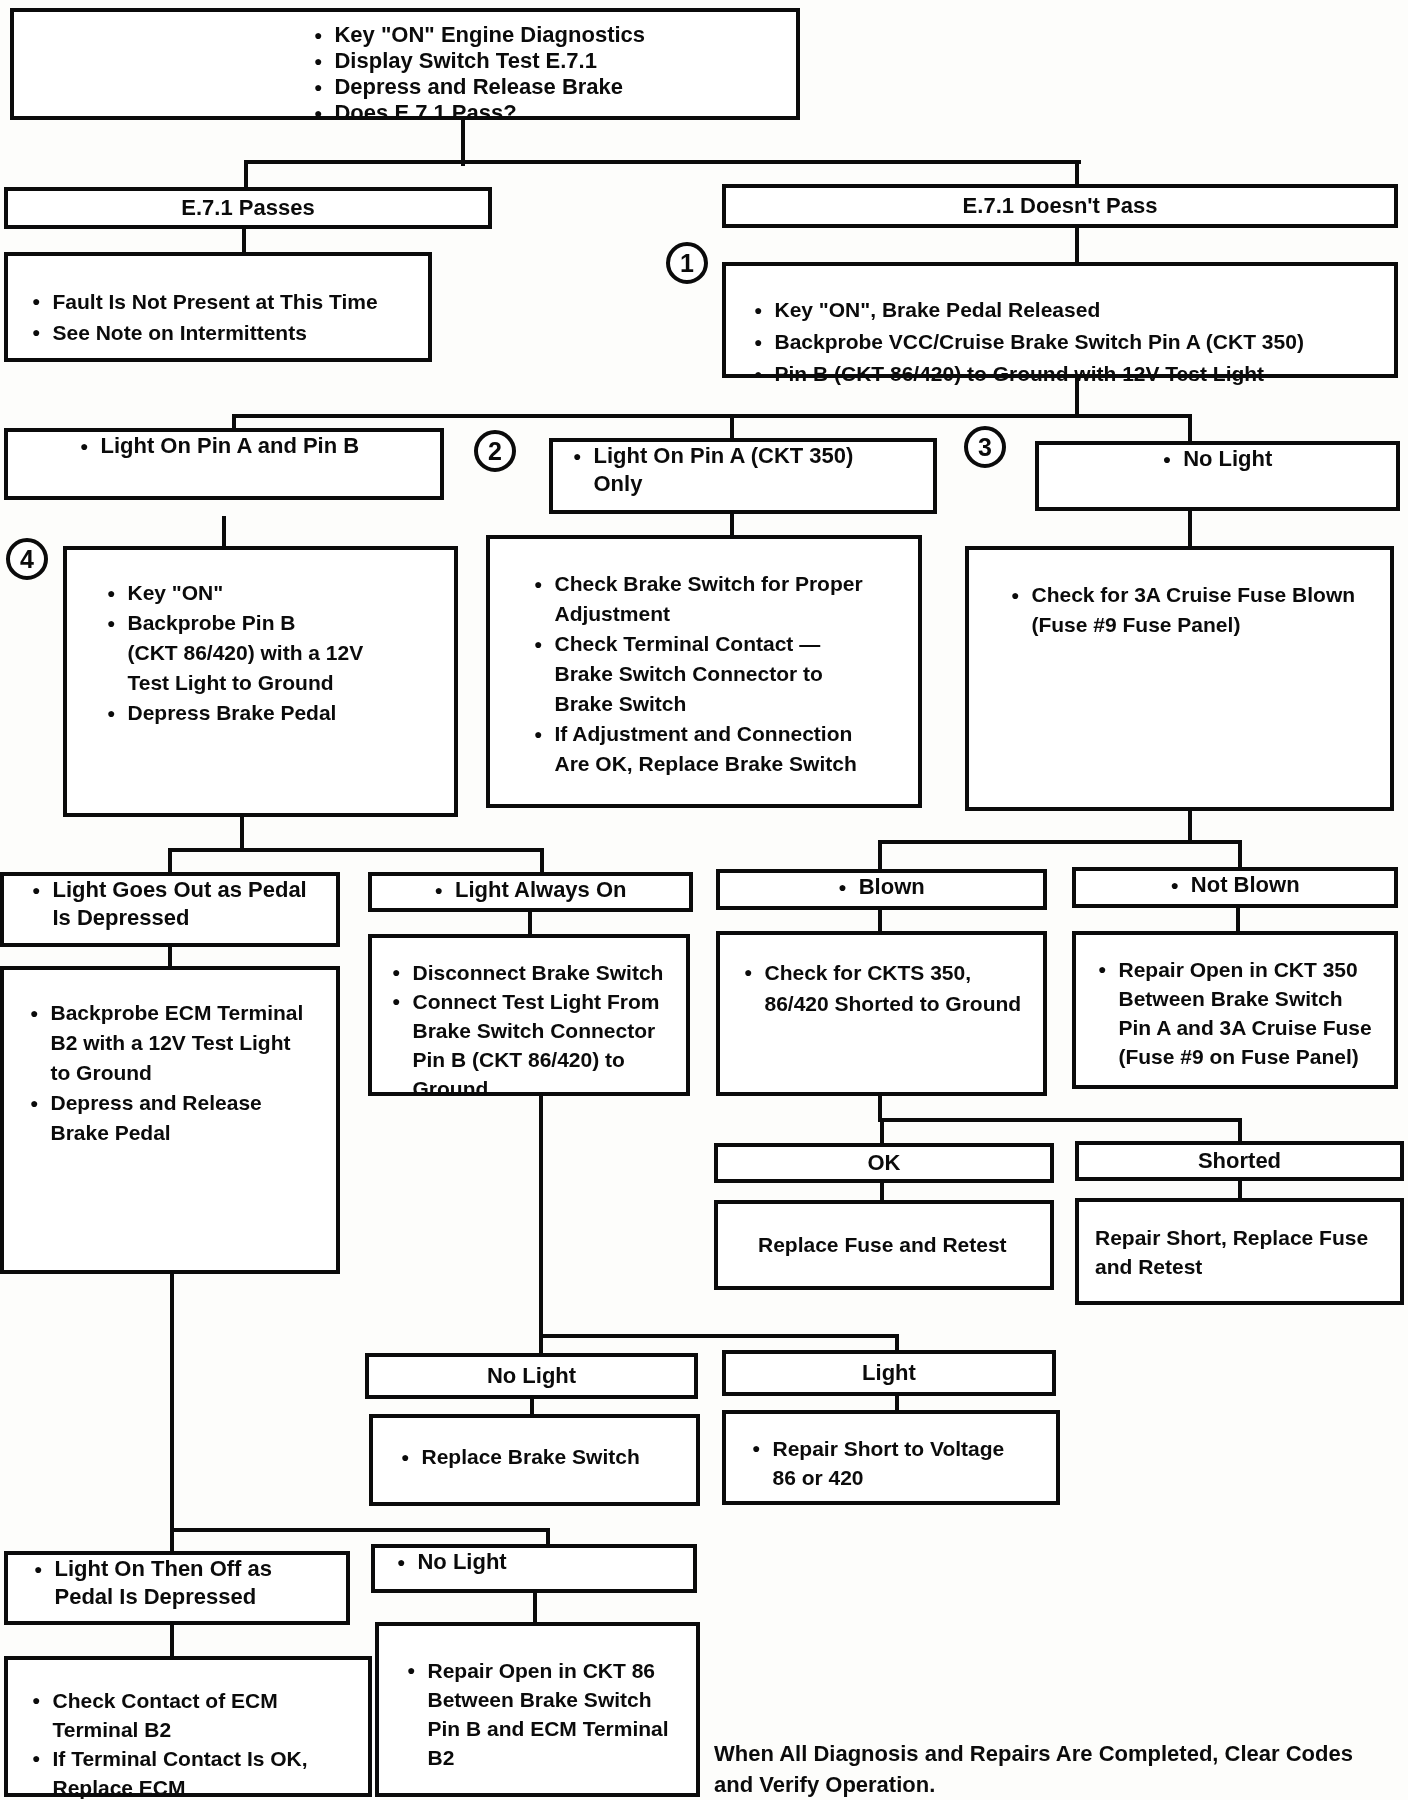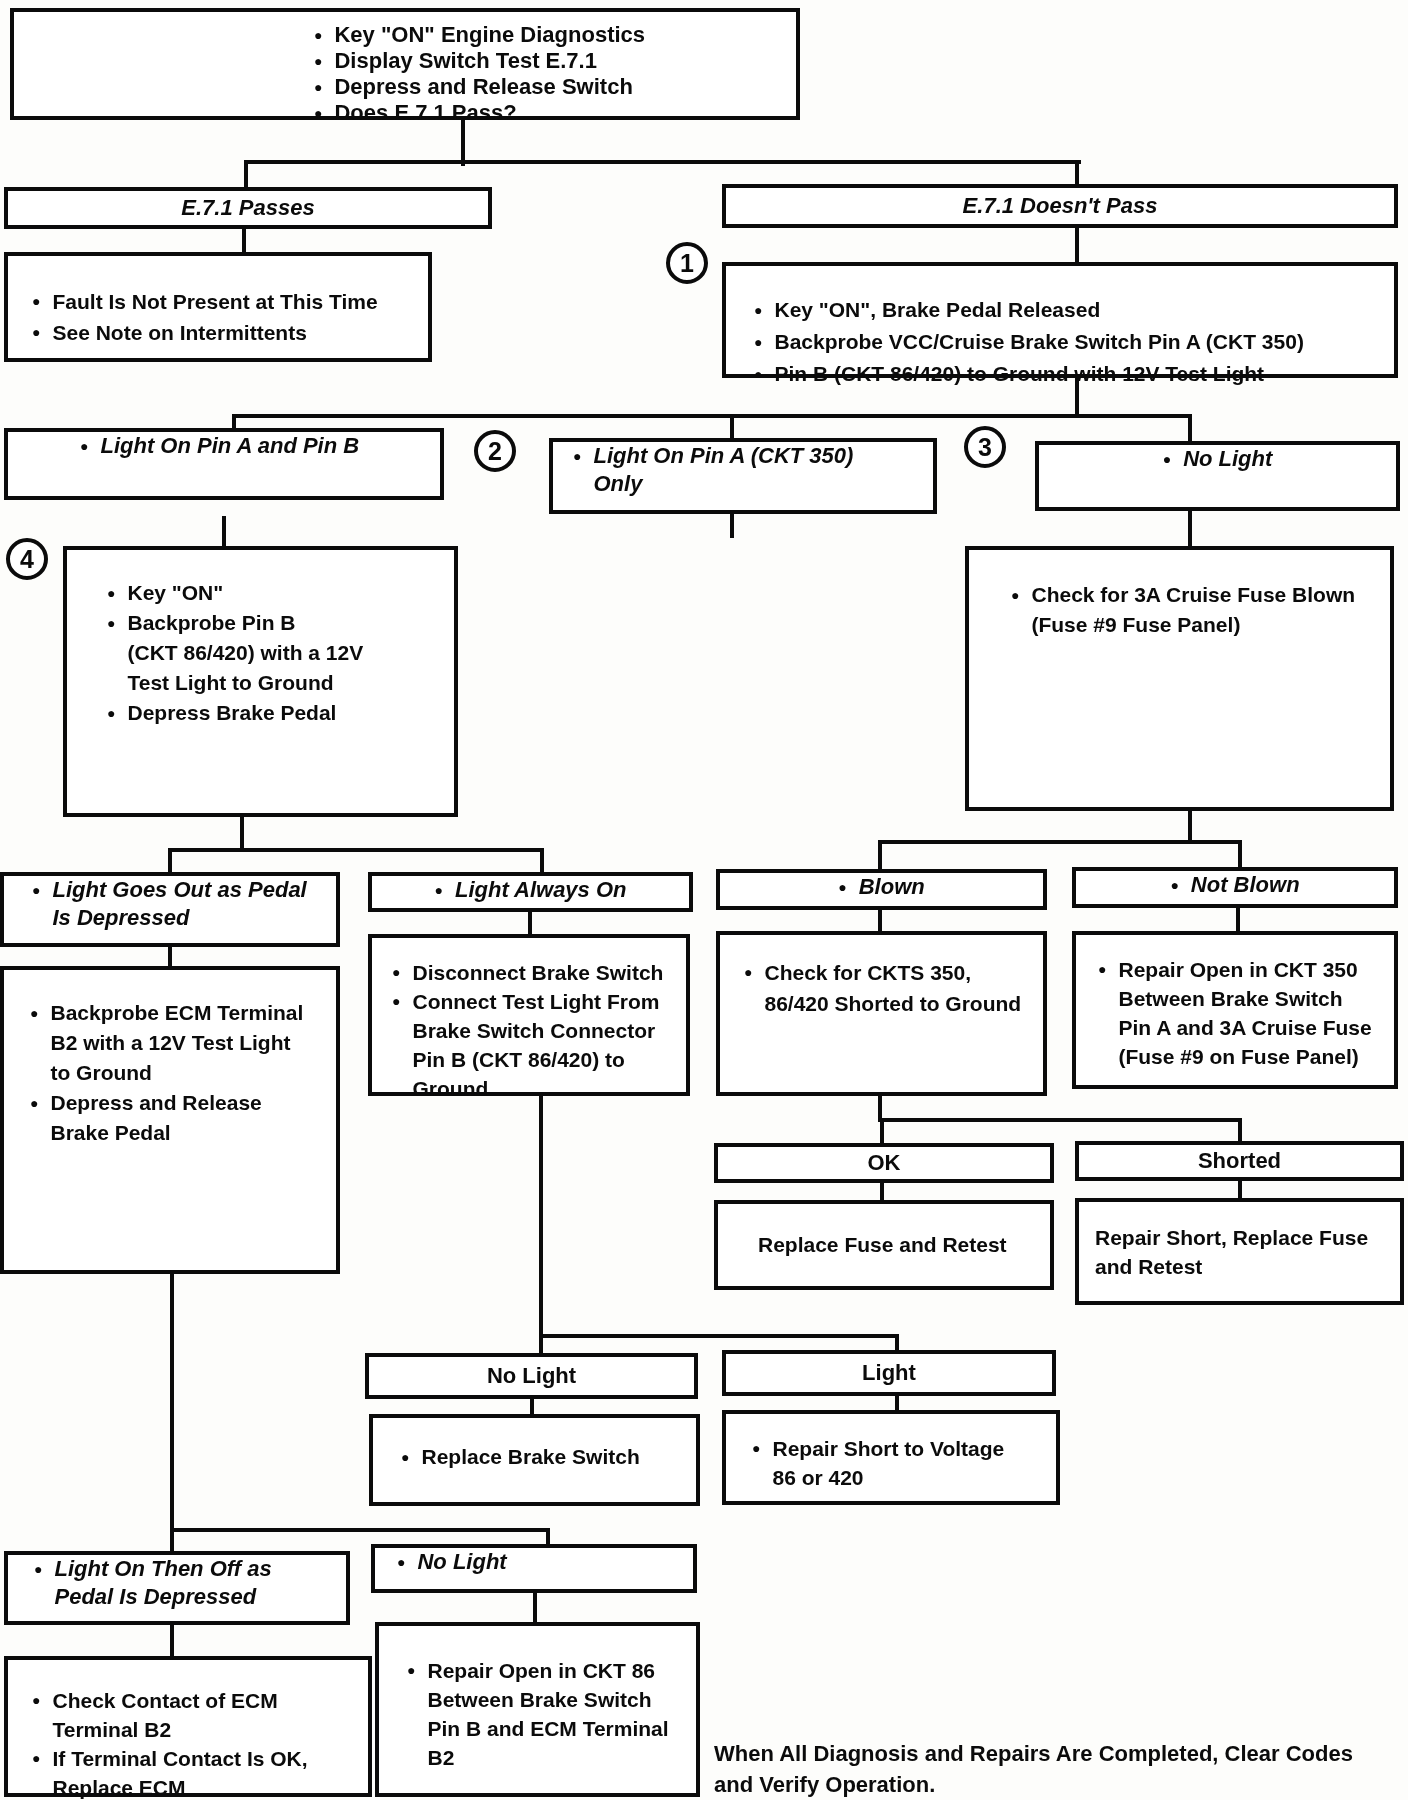--- a/index.html
+++ b/index.html
@@ -1,19 +1,19 @@
 <!DOCTYPE html>
 <html><head>
 <meta charset="utf-8">
 <style>
   body{margin:0;background:#f2f2ef;}
   #canvas{position:relative;width:1408px;height:1800px;background:#fdfdfb;
           font-family:"Liberation Sans","DejaVu Sans",sans-serif;font-weight:bold;color:#0b0b0b;overflow:hidden;}
   .box{position:absolute;background:#fff;border:4px solid #0b0b0b;box-sizing:border-box;}
-  .hdr{display:flex;align-items:center;font-size:22px;line-height:28px;font-style:italic;}
+  .hdr{display:flex;align-items:center;font-size:22px;line-height:28px;}
   .center{justify-content:center;}
   .content{font-size:21px;line-height:30px;}
   .li{display:flex;align-items:flex-start;}
   .li::before{content:"\25CF";flex:0 0 auto;margin-right:12px;font-size:14px;line-height:inherit;}
   .pre{white-space:pre-line;}
   .plain{display:flex;align-items:center;font-size:22px;}
   .ln{position:absolute;background:#0b0b0b;}
   .num{position:absolute;width:42px;height:42px;border:4px solid #0b0b0b;border-radius:50%;
        display:flex;align-items:center;justify-content:center;font-size:25px;background:#fff;box-sizing:border-box;}
   .note{position:absolute;font-size:22px;line-height:31px;white-space:pre-line;}
@@ -82,21 +82,21 @@
     </div>
 
   <div class="box content" style="left:10px;top:8px;width:790px;height:112px;padding:10px 0 0 300px;font-size:22px;line-height:26px">
     <div class="li">
         <span class="pre">Key "ON" Engine Diagnostics</span>
       </div>
     <div class="li">
         <span class="pre">Display Switch Test E.7.1</span>
       </div>
     <div class="li">
-        <span class="pre">Depress and Release Switch</span>
+        <span class="pre">Depress and Release Brake</span>
       </div>
     <div class="li">
         <span class="pre">Does E.7.1 Pass?</span>
       </div>
   </div>
 
   <div class="box hdr center" style="left:4px;top:187px;width:488px;height:42px">
     <span>E.7.1 Passes</span>
   </div>
   <div class="box content" style="left:4px;top:252px;width:428px;height:110px;padding:30px 0 0 24px;line-height:31px">
@@ -138,20 +138,35 @@
     <div class="li">
         <span class="pre">Key "ON"</span>
       </div>
     <div class="li">
         <span class="pre">Backprobe Pin B
 (CKT 86/420) with a 12V
 Test Light to Ground</span>
       </div>
     <div class="li">
         <span class="pre">Depress Brake Pedal</span>
+      </div>
+  </div>
+  <div class="box content" style="left:486px;top:535px;width:436px;height:273px;padding:30px 10px 0 44px">
+    <div class="li">
+        <span class="pre">Check Brake Switch for Proper
+Adjustment</span>
+      </div>
+    <div class="li">
+        <span class="pre">Check Terminal Contact —
+Brake Switch Connector to
+Brake Switch</span>
+      </div>
+    <div class="li">
+        <span class="pre">If Adjustment and Connection
+Are OK, Replace Brake Switch</span>
       </div>
   </div>
   <div class="box content" style="left:965px;top:546px;width:429px;height:265px;padding:30px 8px 0 42px">
     <div class="li">
         <span class="pre">Check for 3A Cruise Fuse Blown
 (Fuse #9 Fuse Panel)</span>
       </div>
   </div>
 
   <div class="box hdr li" style="left:0px;top:872px;width:340px;height:75px;padding-left:28px">

